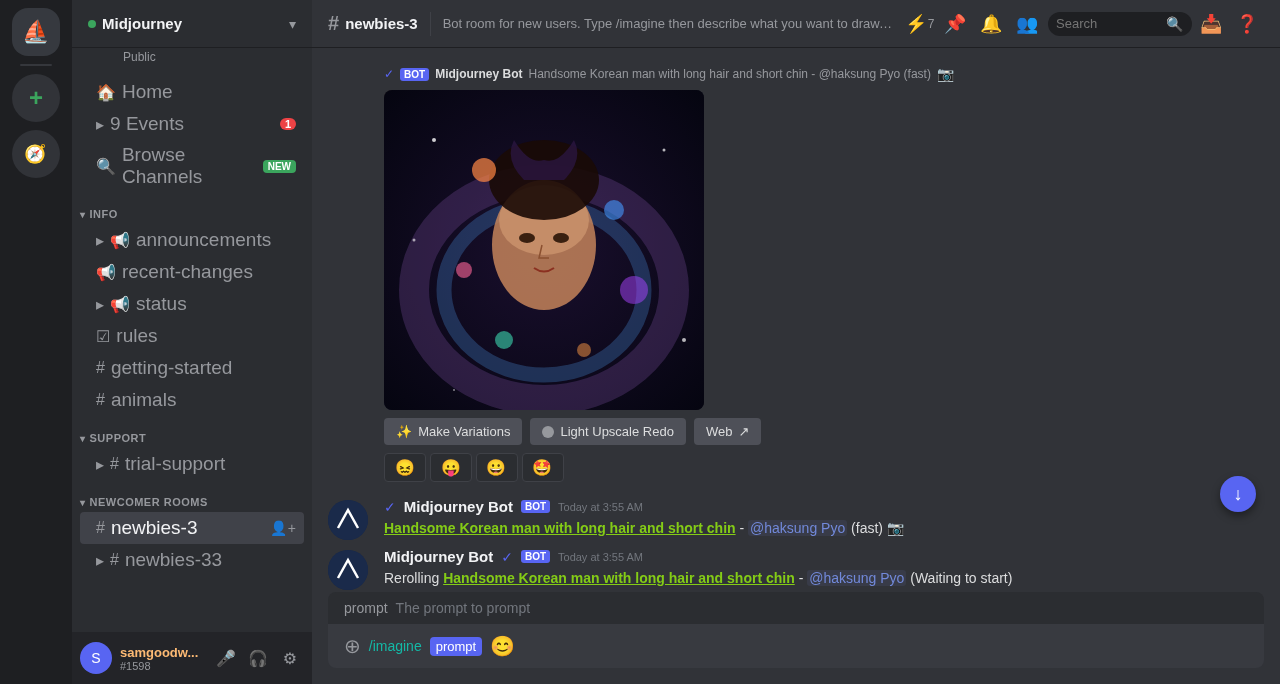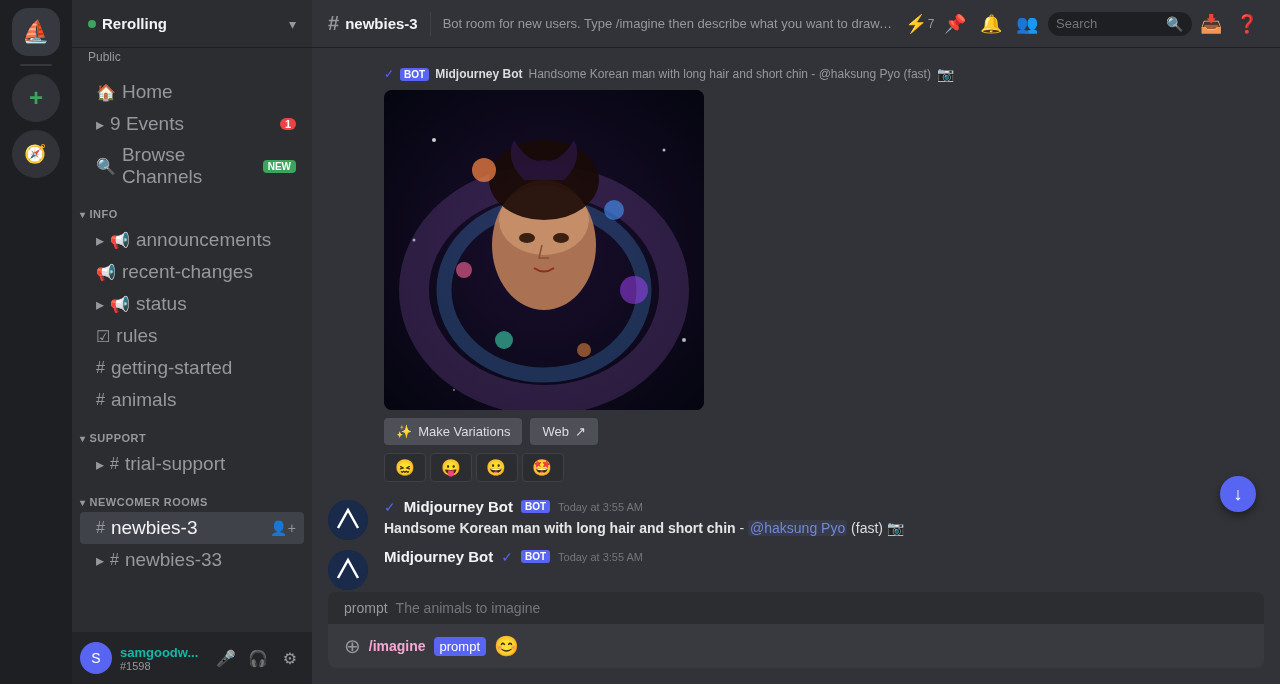--- a/index.html
+++ b/index.html
@@ -162,21 +162,21 @@
       border-radius: 50%;
       background: #5865f2;
       display: flex;
       align-items: center;
       justify-content: center;
       font-size: 14px;
       color: white;
       flex-shrink: 0;
     }
     .user-info { flex: 1; }
-    .user-name { font-size: 13px; font-weight: 600; color: #14b8a6; }
+    .user-name { font-size: 13px; font-weight: 600; color: #fdba74; }
     .user-discriminator { font-size: 11px; color: #96989d; }
     .user-controls { display: flex; gap: 4px; }
     .user-control-btn {
       width: 28px;
       height: 28px;
       border-radius: 4px;
       display: flex;
       align-items: center;
       justify-content: center;
       cursor: pointer;
@@ -312,21 +312,21 @@
     }
     .message-time {
       color: #72767d;
       font-size: 11px;
     }
     .message-text {
       color: #dcddde;
       font-size: 14px;
       line-height: 1.375;
     }
-    .message-text strong { color: #e5e5e5; }
+    .message-text strong { color: #84cc16; text-decoration: underline; }
     .message-text .mention {
       color: #7289da;
       background: rgba(114,137,218,0.1);
       padding: 0 2px;
       border-radius: 3px;
     }
 
     
     .chat-image-container {
       padding: 8px 16px 4px 72px;
@@ -435,23 +435,23 @@
       padding: 0 16px;
       min-height: 44px;
       gap: 8px;
     }
     .input-icon {
       color: #96989d;
       font-size: 20px;
       cursor: pointer;
     }
     .slash-cmd {
-      color: #f9a8d4;
+      color: #14b8a6;
       font-size: 14px;
-      font-weight: 700;
+      font-weight: 400;
     }
     .input-token {
       background: #5865f2;
       color: white;
       font-size: 13px;
       padding: 2px 6px;
       border-radius: 4px;
     }
     .text-input {
       flex: 1;
@@ -501,25 +501,25 @@
   <div class="mj-logo guild-icon active">⛵</div>
   <div class="guild-separator"></div>
   <div class="guild-icon add-server">+</div>
   <div class="guild-icon explore">🧭</div>
 </div>
 
 <div class="channel-sidebar">
   <div class="server-header">
     <div class="server-header-title">
       <span class="online-dot"></span>
-      <span>Rerolling</span>
+      <span>Midjourney</span>
     </div>
     <span style="color:#96989d;">▾</span>
   </div>
-  <div class="server-header-sub" style="padding: 2px 16px 4px;">
+  <div class="server-header-sub" style="padding: 2px 16px 4px; margin-left: 35px;">
     <span>Public</span>
   </div>
 
   <div class="channel-list">
 
     <div class="channel-item">
       <span class="channel-icon">🏠</span>
       <span class="channel-name">Home</span>
     </div>
 
@@ -701,20 +701,24 @@
 
           <path d="M140,90 Q120,70 130,50 Q145,75 160,70 Q175,75 190,50 Q200,70 180,90" fill="#2a1540" opacity="0.8"></path>
         </svg>
       </div>
     </div>
 
     <div class="action-buttons">
       <button class="action-btn">
         <span>✨</span>
         <span>Make Variations</span>
+      </button>
+      <button class="action-btn">
+        <span style="width:12px;height:12px;border-radius:50%;background:#96989d;display:inline-block;vertical-align:middle;"></span>
+        <span>Light Upscale Redo</span>
       </button>
       <button class="action-btn">
         <span>Web</span>
         <span>↗</span>
       </button>
     </div>
 
     <div class="reaction-buttons">
       <button class="reaction-btn">
         <span>😖</span>
@@ -761,31 +765,38 @@
           <path d="M10,28 L20,10 L30,28" fill="none" stroke="white" stroke-width="2.5"></path>
         </svg>
       </div>
       <div class="message-content">
         <div class="message-header">
           <span class="message-author">Midjourney Bot</span>
           <span class="verified-icon">✓</span>
           <span class="bot-tag">BOT</span>
           <span class="message-time">Today at 3:55 AM</span>
         </div>
+        <div class="message-text">
+          <span>Rerolling </span>
+          <strong>Handsome Korean man with long hair and short chin</strong>
+          <span> - </span>
+          <span class="mention">@haksung Pyo</span>
+          <span> (Waiting to start)</span>
+        </div>
       </div>
     </div>
 
     <div class="scroll-to-bottom" style="position:absolute;">
       <span style="color:white; font-size:18px;">↓</span>
     </div>
   </div>
 
   <div class="prompt-hint">
     <span class="prompt-label">prompt</span>
-    <span class="prompt-desc">The animals to imagine</span>
+    <span class="prompt-desc">The prompt to prompt</span>
   </div>
 
   <div class="message-input-area">
     <div class="message-input-box">
       <span class="input-icon">⊕</span>
       <span class="slash-cmd">/imagine</span>
       <span class="input-token">prompt</span>
       <span class="emoji-btn">😊</span>
     </div>
   </div>

